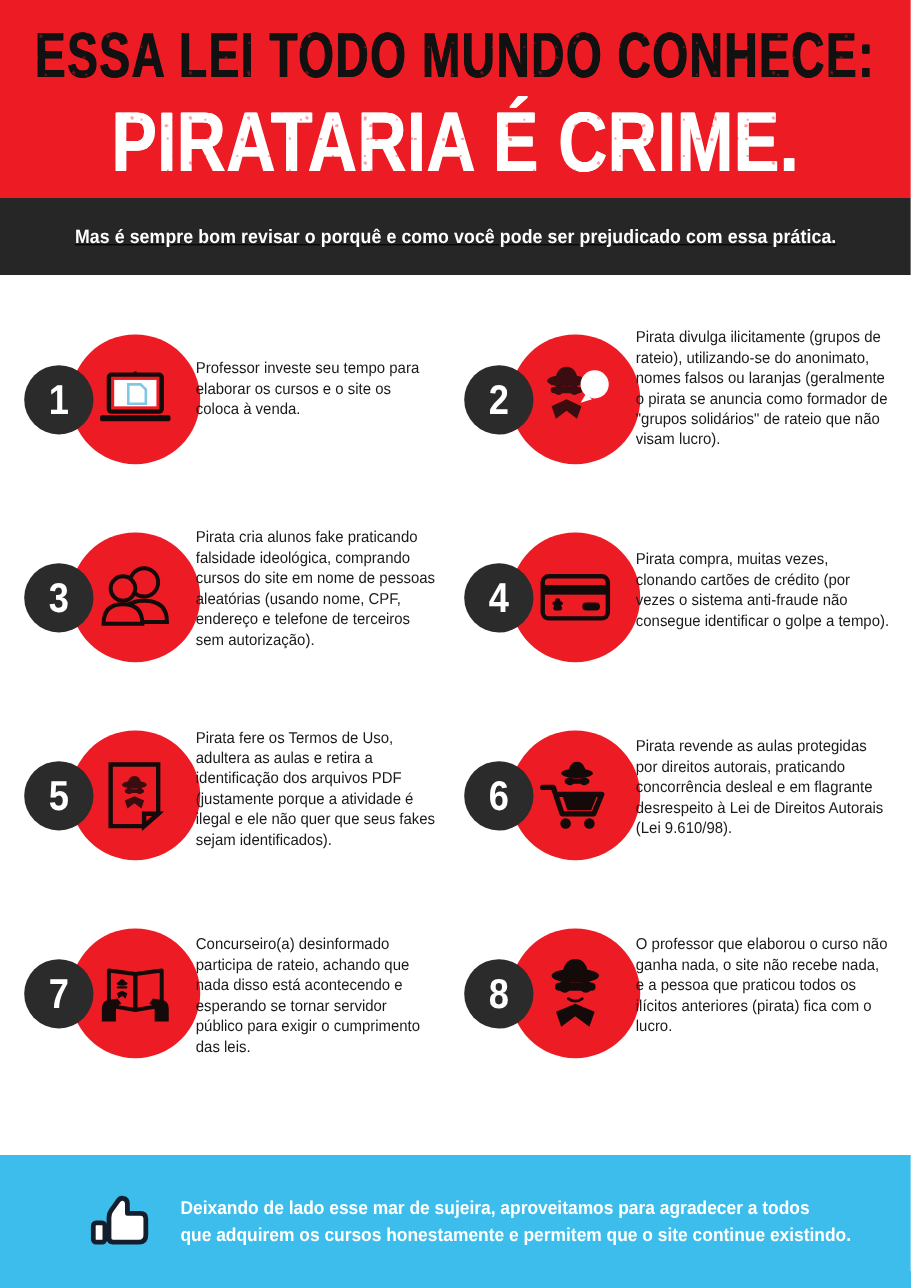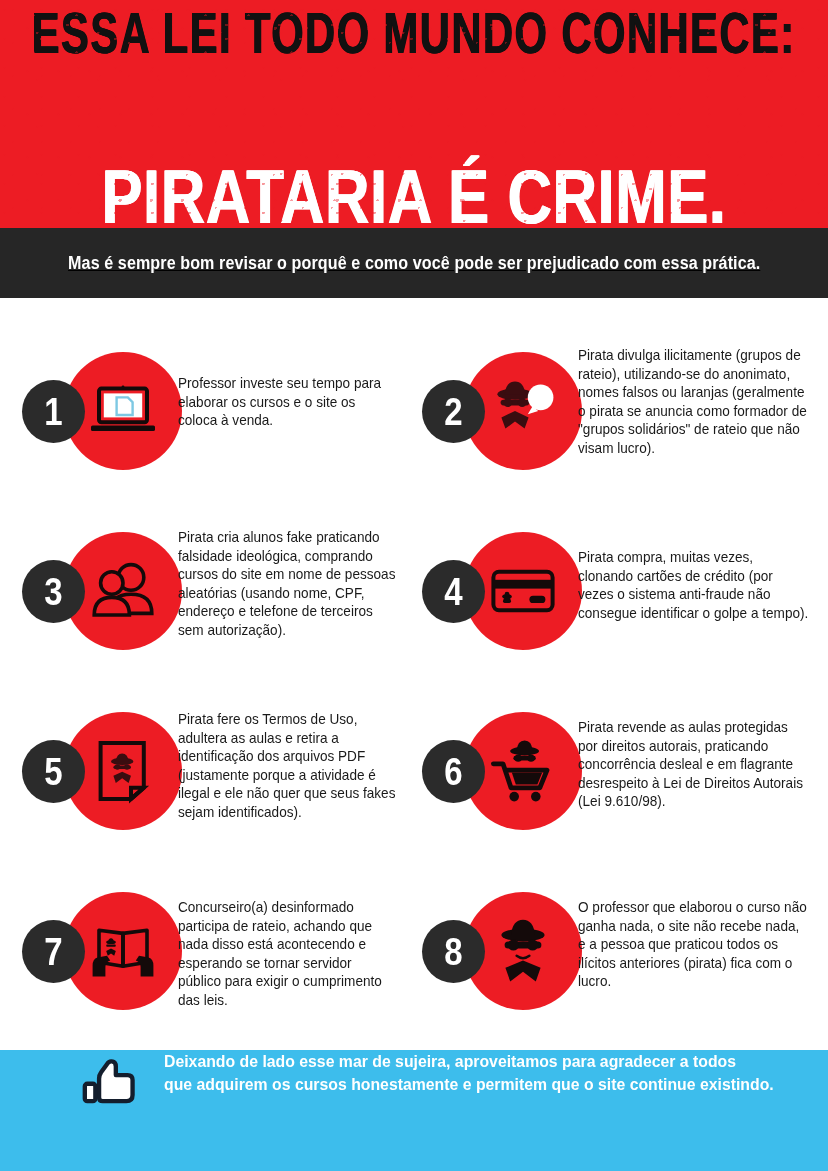--- a/index.html
+++ b/index.html
@@ -9,26 +9,26 @@
     background:#ffffff;
     font-family:"Liberation Sans", sans-serif;
     overflow:hidden;
     position:relative;
   }
   .poster{width:828px;height:1171px;position:relative;background:#fff;}
 
   
   .header{
     background:#ed1c24;
-    height:228px;
+    height:180px;
     width:100%;
     position:relative;
     display:flex;
     flex-direction:column;
-    justify-content:space-between;
+    justify-content:center;
     align-items:center;
     overflow:hidden;
   }
   .title-line1{
     font-family:"Liberation Sans", sans-serif;
     font-weight:bold;
     font-size:43px;
     letter-spacing:1.5px;
     color:#111111;
     text-transform:uppercase;
@@ -160,21 +160,21 @@
   .r4.right .item-text{padding-top:14px;}
 
   
   .footer{
     position:absolute;
     left:0;bottom:0;
     width:100%;
     height:121px;
     background:#3dbdec;
     display:flex;
-    align-items:flex-start;
+    align-items:center;
     padding-left:78px;
     box-sizing:border-box;
   }
   .thumb{width:62px;height:62px;flex:0 0 62px;margin-right:24px;margin-top:4px;}
   .thumb svg{display:block;width:100%;height:100%;}
   .footer-text{
     color:#ffffff;
     font-size:17px;
     font-weight:bold;
     line-height:1.38;

